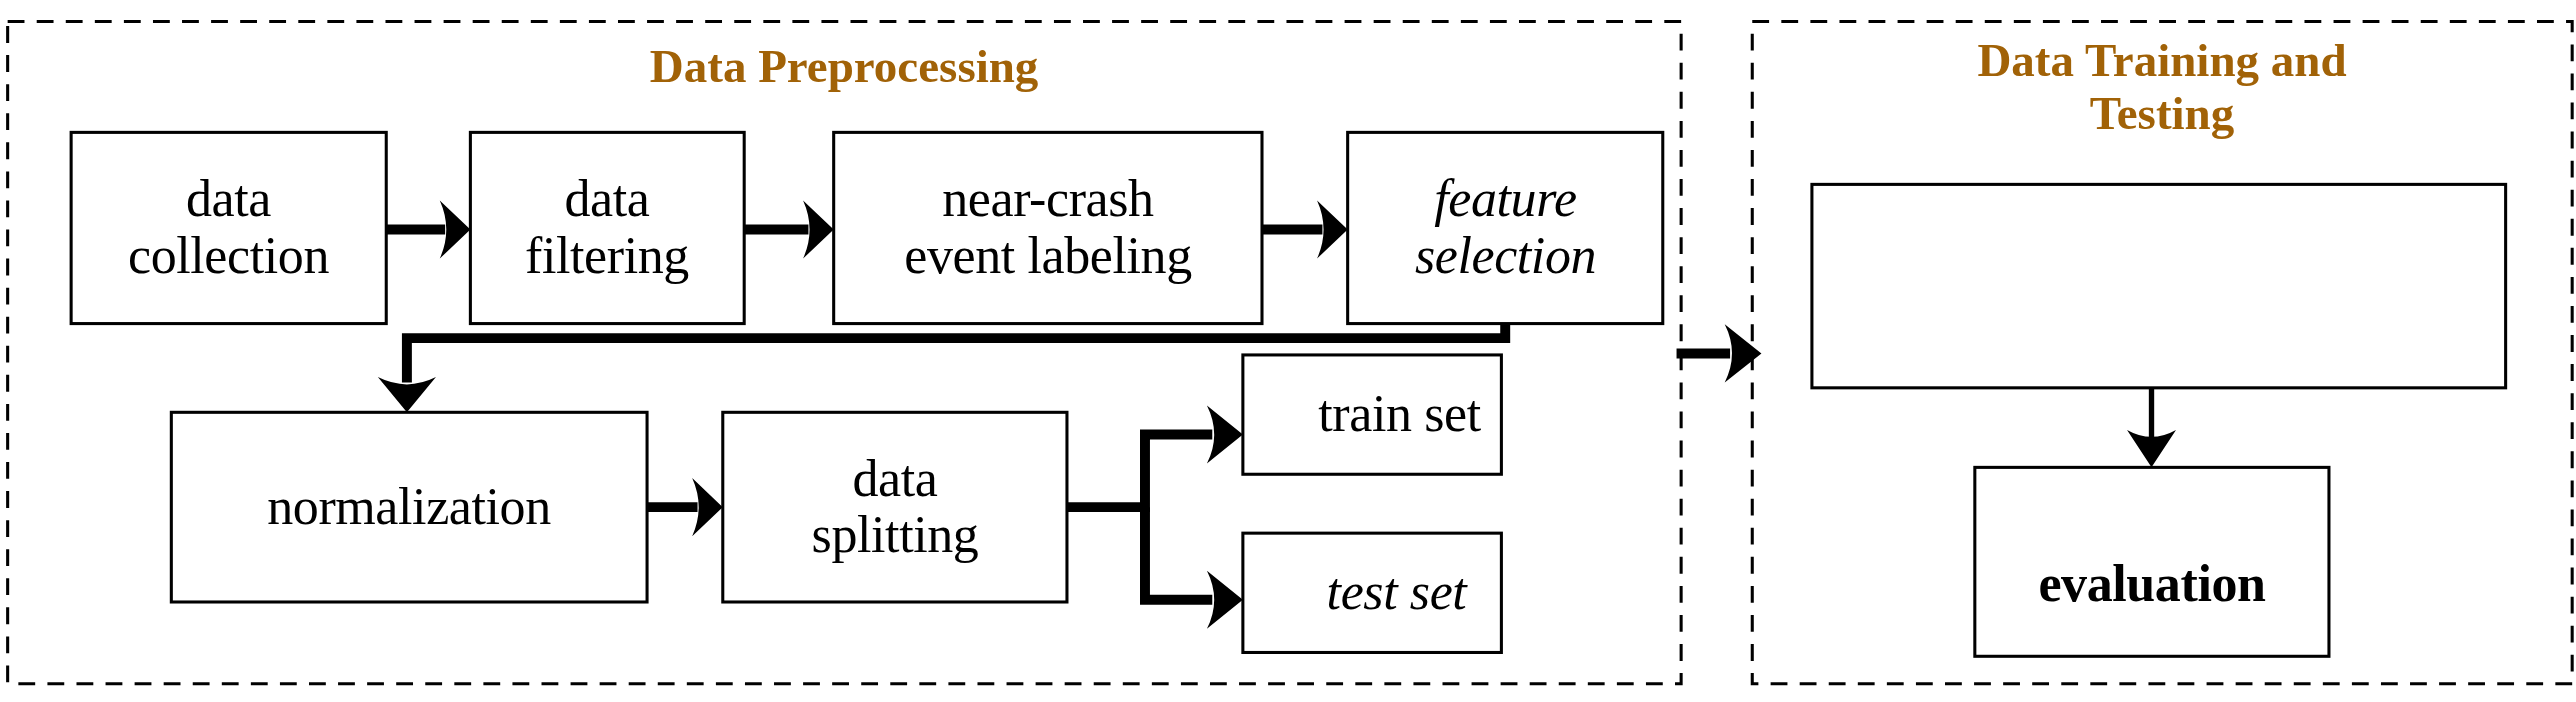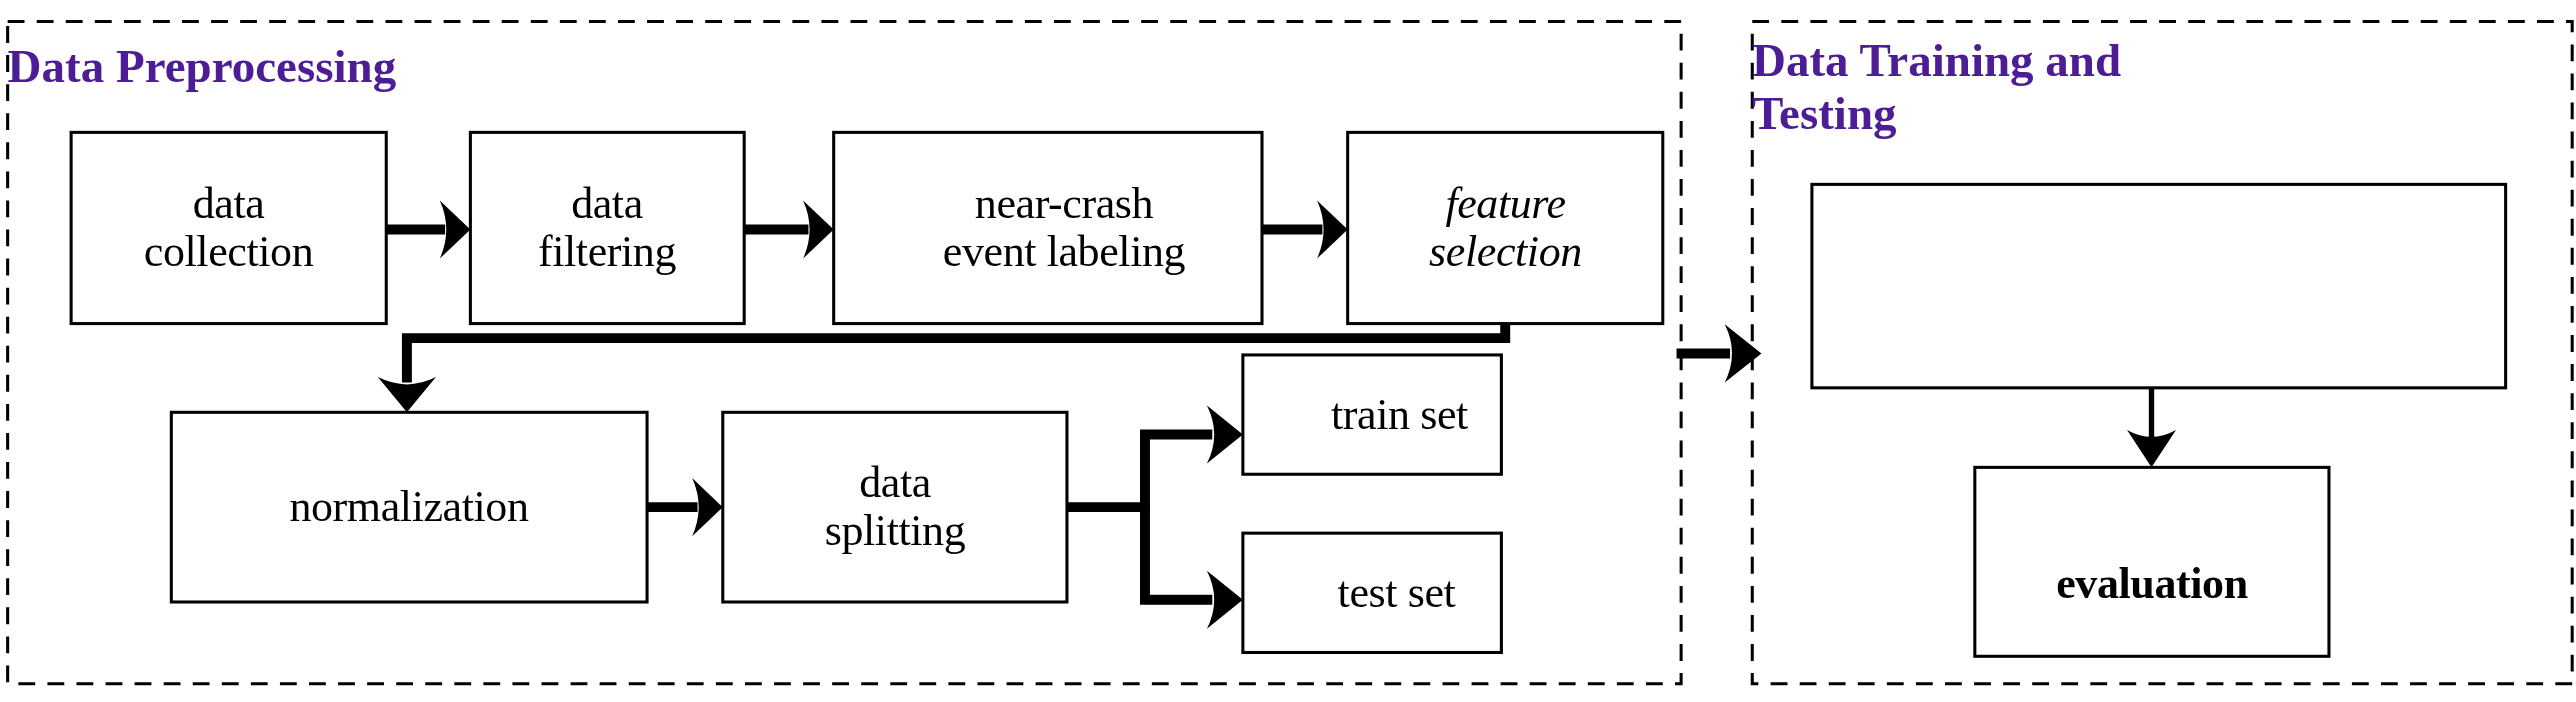--- a/index.html
+++ b/index.html
@@ -51,29 +51,30 @@
     stroke: none;
   }
   .node-label {
     position: absolute;
     display: flex;
     align-items: center;
     justify-content: center;
     text-align: center;
     color: #000000;
     font-family: "Liberation Serif", "DejaVu Serif", serif;
-    font-size: 44px;
+    font-size: 52px;
     line-height: 1.08;
     letter-spacing: -0.4px;
     white-space: pre-line;
     pointer-events: none;
   }
   .panel-title {
     position: absolute;
-    color: #4c1d95;
+    text-align: center;
+    color: #a16207;
     font-family: "Liberation Serif", "DejaVu Serif", serif;
     font-weight: bold;
     font-size: 47px;
     line-height: 1.12;
     white-space: pre-line;
   }
 </style>
 </head>
 <body>
 
@@ -148,32 +149,32 @@
 
   <div class="panel-title" style="left:1752px; top:34px; width:820px;">Data Training and
 Testing</div>
 
   <div class="node-label" style="left:71px; top:132px; width:315px; height:191px;">data
 collection</div>
 
   <div class="node-label" style="left:470px; top:132px; width:274px; height:191px;">data
 filtering</div>
 
-  <div class="node-label" style="left:834px; top:132px; width:428px; height:191px;padding-left:16px;">near-crash
+  <div class="node-label" style="left:834px; top:132px; width:428px; height:191px;">near-crash
 event labeling</div>
 
   <div class="node-label" style="left:1348px; top:132px; width:315px; height:191px;font-style:italic;">feature
 selection</div>
 
   <div class="node-label" style="left:171px; top:412px; width:476px; height:190px;">normalization</div>
 
   <div class="node-label" style="left:723px; top:412px; width:344px; height:190px;">data
 splitting</div>
 
   <div class="node-label" style="left:1243px; top:355px; width:259px; height:119px;margin-left:27px;">train set</div>
 
-  <div class="node-label" style="left:1243px; top:533px; width:307px; height:119px;">test set</div>
+  <div class="node-label" style="left:1243px; top:533px; width:307px; height:119px;font-style:italic;">test set</div>
 
 
   <div class="node-label" style="left:1975px; top:467px; width:354px; height:234px;font-weight:bold;">evaluation</div>
 
 </div>
 
 
 </body></html>

